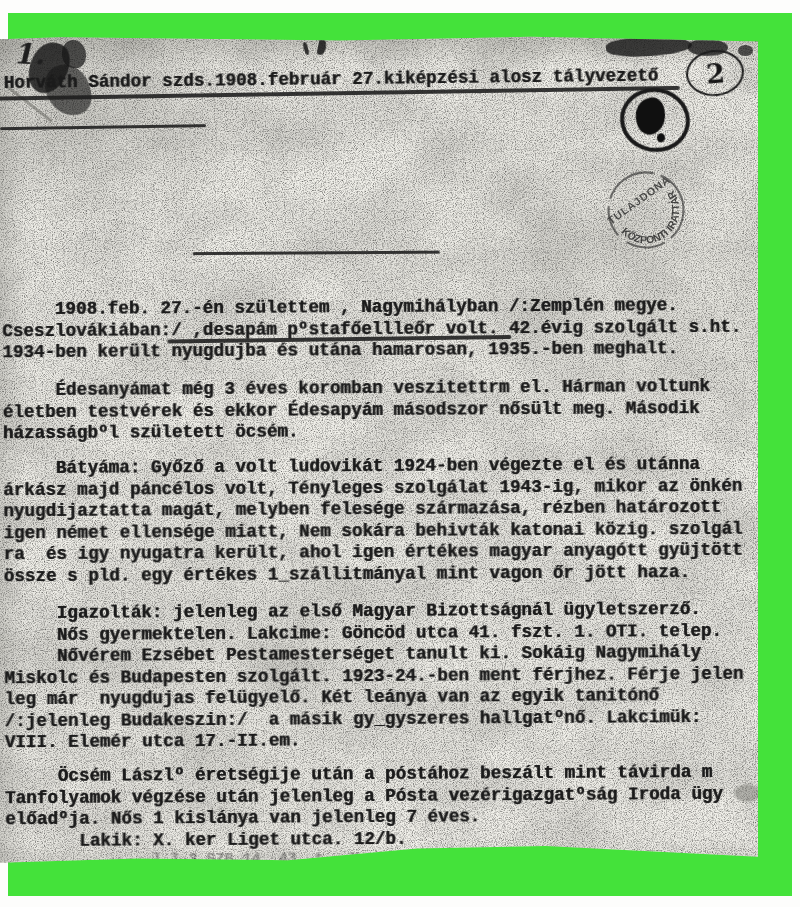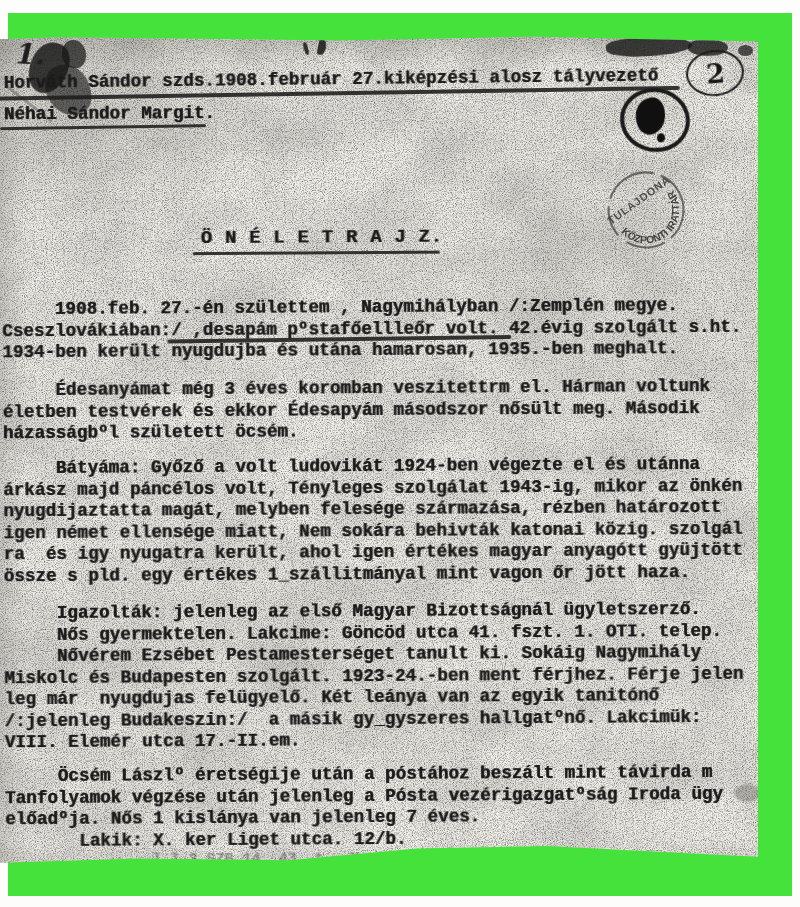--- a/index.html
+++ b/index.html
@@ -92,24 +92,22 @@
       <text font-family="Liberation Sans,sans-serif" font-size="12.5" font-weight="bold" fill="#1f1f1f" opacity=".9">
         <textPath href="#arcB" startOffset="3%">KÖZPONTI IRATTÁR</textPath>
       </text>
     </svg>
 
     <div class="content">
 
       <div class="tl hdr" style="top:33px;transform:rotate(-0.3deg);">Horváth Sándor szds.1908.február 27.kiképzési alosz tályvezető</div>
       <div class="hand-line" style="left:0;top:55px;width:682px;height:3.5px;transform:rotate(-0.55deg);"></div>
 
-      <div class="tl hdr" style="top:66px;">Néhai Sándor Margit.</div>
       <div class="hand-line" style="left:2px;top:88px;width:206px;height:3px;transform:rotate(-0.5deg);"></div>
 
-      <div class="tl title">Ö N É L E T R A J Z.</div>
       <div class="hand-line" style="left:194px;top:215px;width:247px;height:3.2px;"></div>
 
       <div class="para" style="top:261px">
         <div class="tl">     1908.feb. 27.-én születtem , Nagymihályban /:Zemplén megye.</div>
         <div class="tl">Cseszlovákiában:/ ,desapám pºstafőellleőr volt. 42.évig szolgált s.ht.</div>
         <div class="tl">1934-ben került nyugdujba és utána hamarosan, 1935.-ben meghalt.</div>
       </div>
       <div class="hand-line" style="left:168px;top:301px;width:344px;height:3.5px;transform:rotate(-0.4deg);"></div>
 
       <div class="para" style="top:342px">

